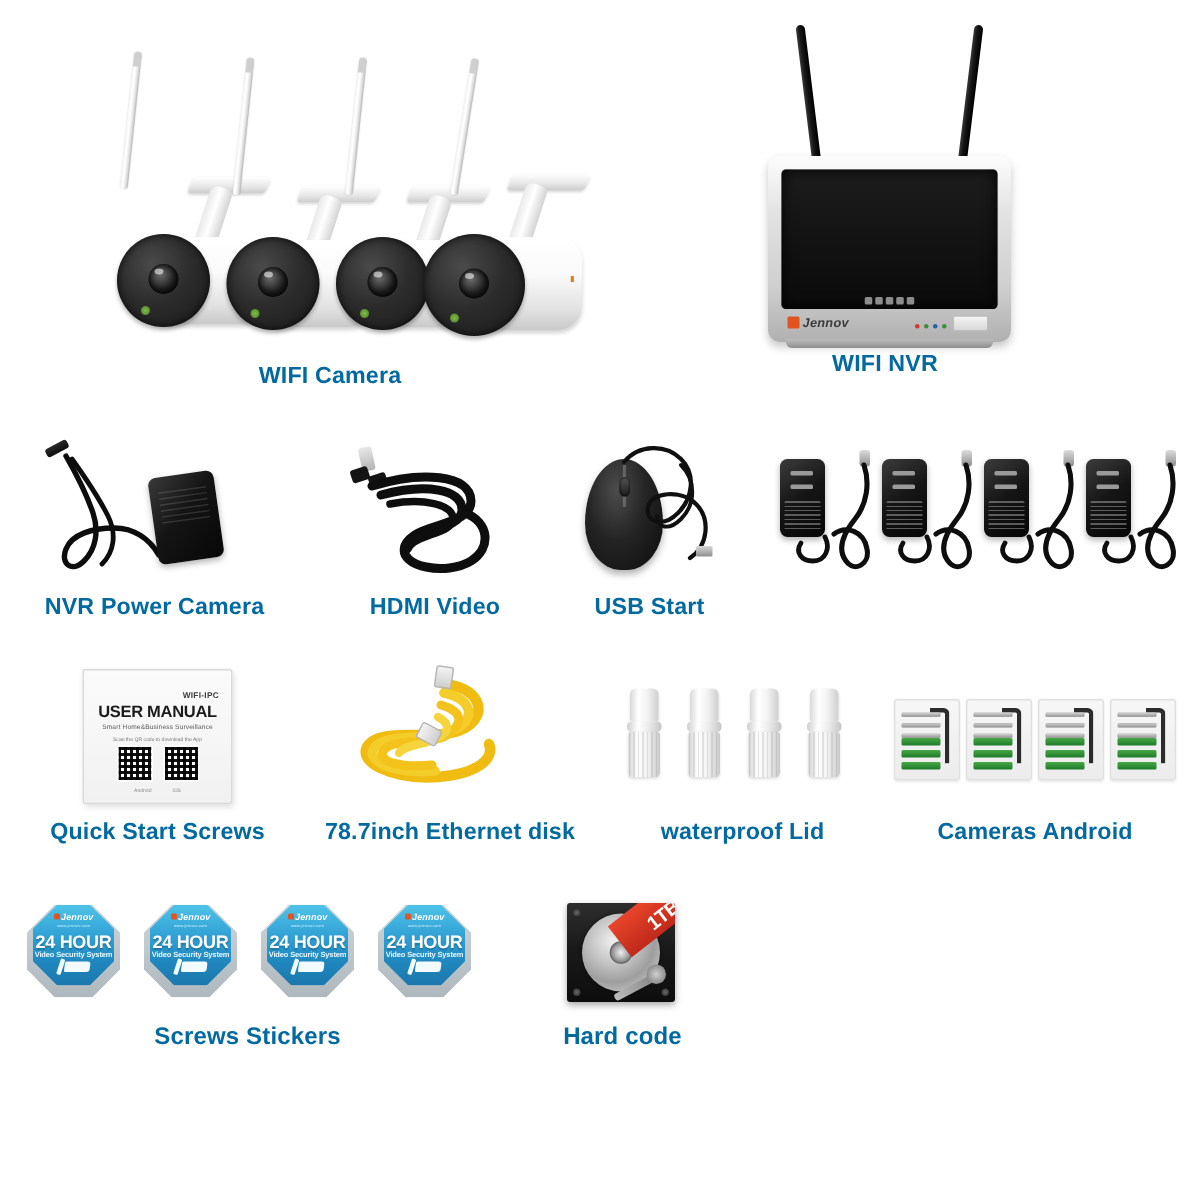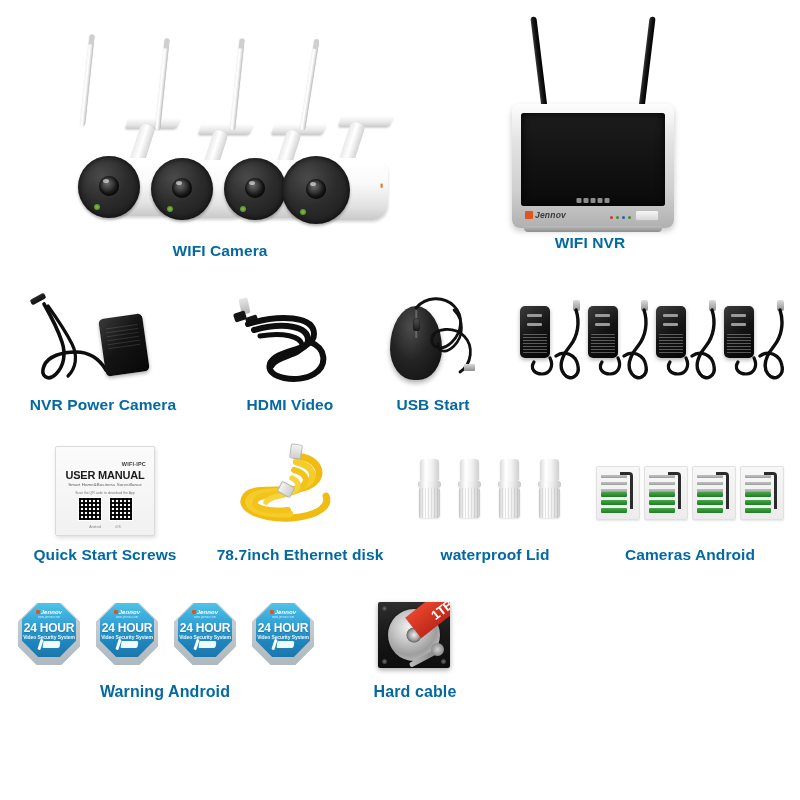--- a/index.html
+++ b/index.html
@@ -798,34 +798,34 @@
           <div class="s-sub">www.jennov.com</div>
           <div class="s-hour">24 HOUR</div>
           <div class="s-sys">Video Security System</div>
           <div class="s-cam">
             <div class="cbody"></div>
               <div class="cmount"></div>
           </div>
         </div>
       </div>
     </div>
-    <div class="caption" style="margin-top:8px;font-size:16px;">Warning Android</div>
+    <div class="caption" style="margin-top:8px;font-size:16px;">Screws Stickers</div>
   </div>
 
   <div class="cell" style="left:340px;top:595px;width:150px;">
     <div class="art" style="height:80px;">
       <div class="hdd" style="left:38px;top:7px;width:72px;height:66px;">
         <div class="platter"></div>
         <div class="arm"></div>
         <div class="armpivot"></div>
         <div class="spindle"></div>
         <div class="screwdot" style="left:4px;top:4px;"></div>
         <div class="screwdot" style="left:4px;bottom:4px;"></div>
         <div class="screwdot" style="right:4px;bottom:4px;"></div>
         <div class="banner">
           <span>1TB</span>
         </div>
       </div>
     </div>
-    <div class="caption" style="margin-top:8px;font-size:16px;">Hard cable</div>
+    <div class="caption" style="margin-top:8px;font-size:16px;">Hard code</div>
   </div>
 
 </div>
 
 </body></html>

